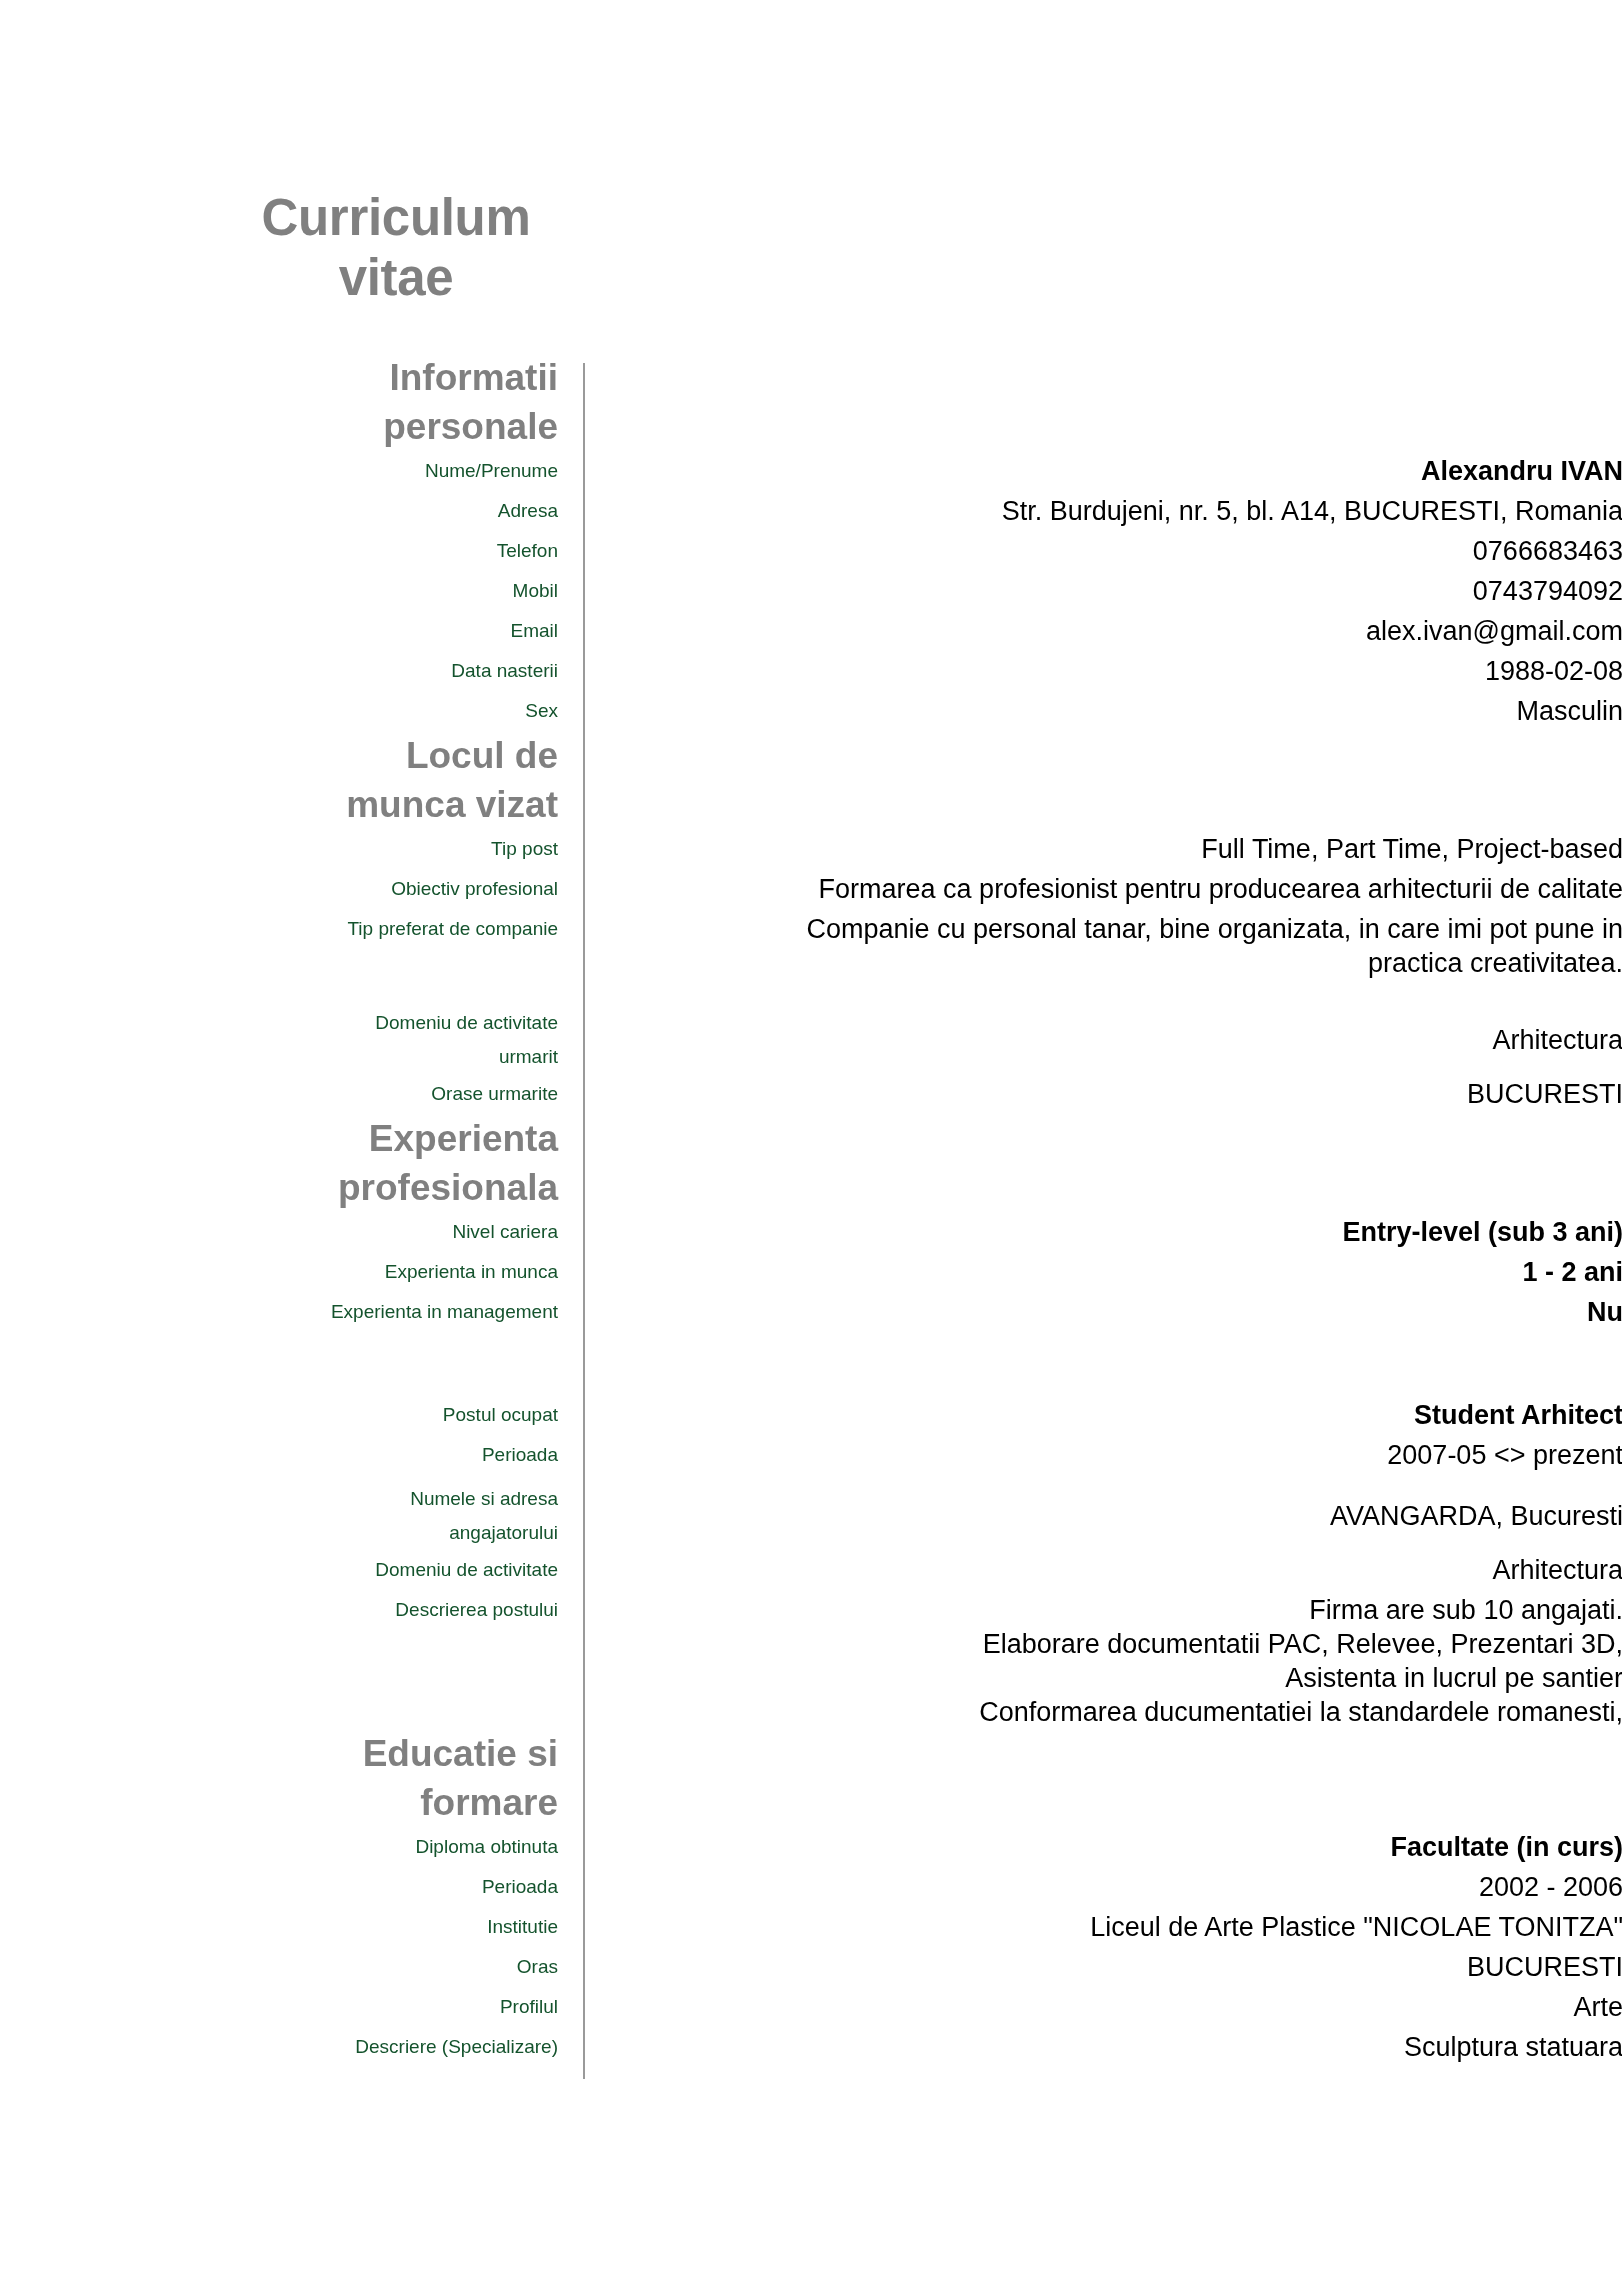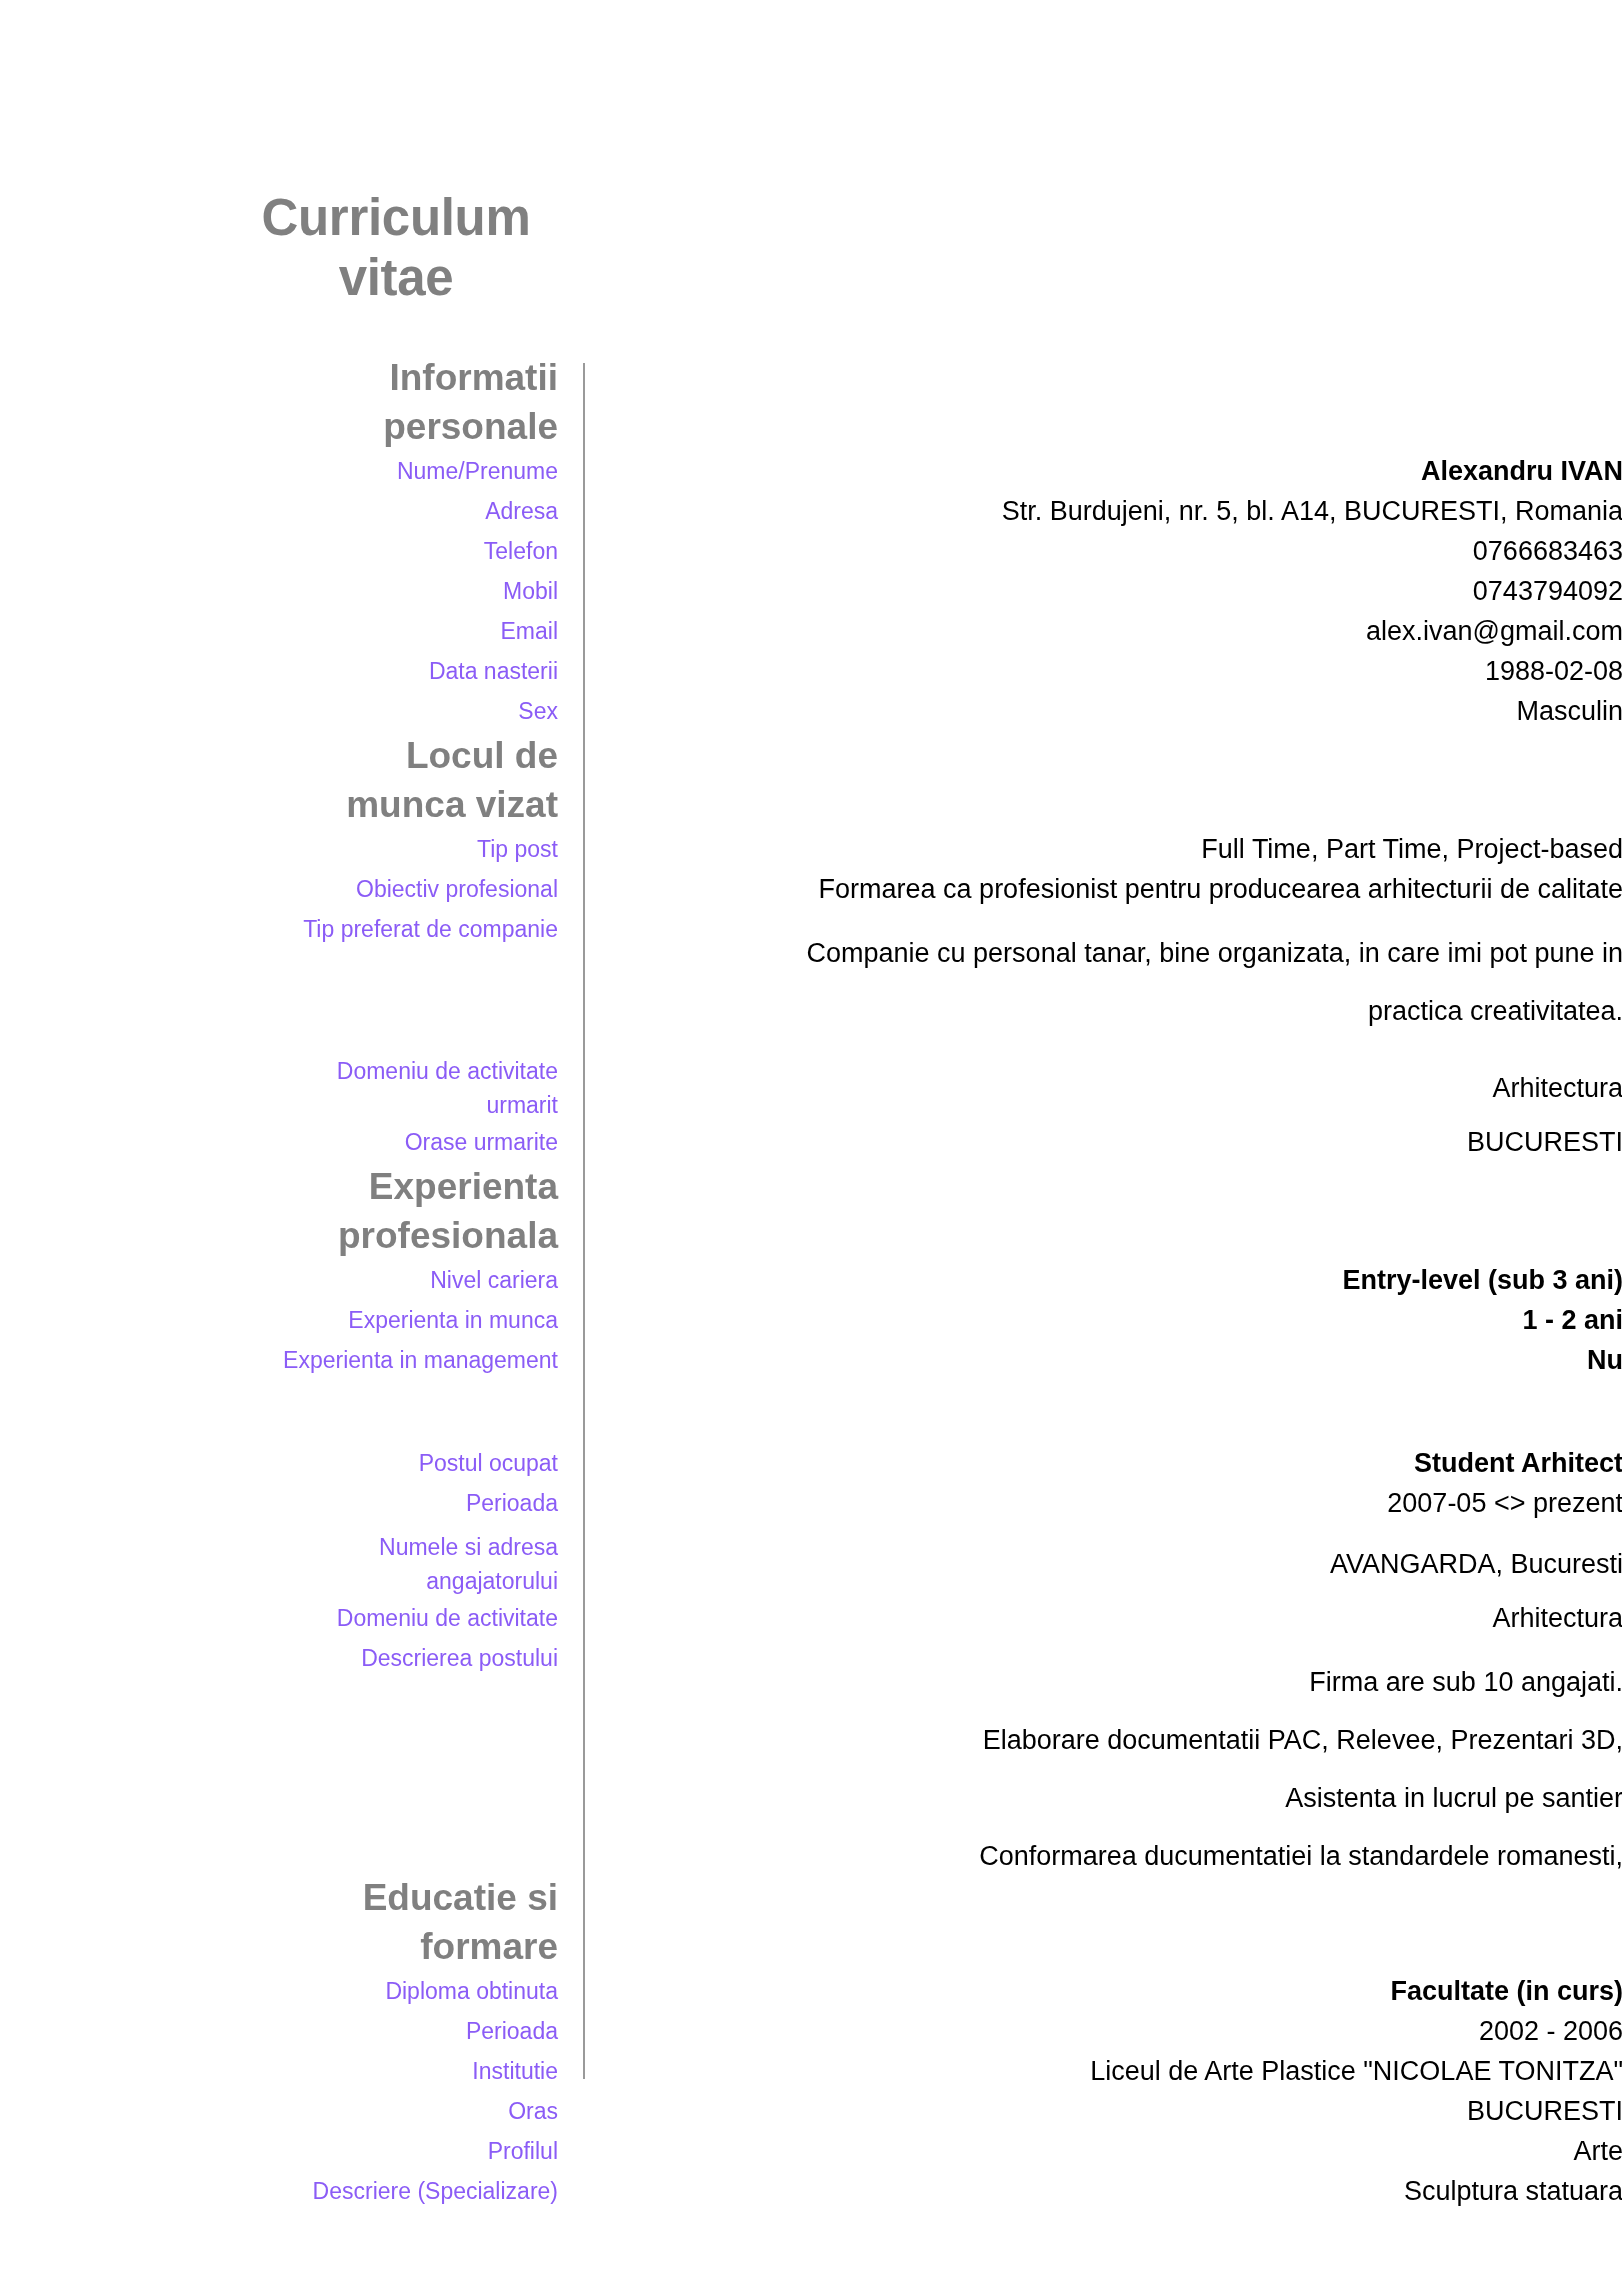--- a/index.html
+++ b/index.html
@@ -60,22 +60,22 @@
     align-items: flex-start;
     width: 1623px;
   }
 
   .col-label {
     width: 571px;
     flex: 0 0 571px;
     box-sizing: border-box;
     padding-right: 13px;
     text-align: right;
-    color: #8b5cf6;
-    font-size: 23px;
+    color: #14532d;
+    font-size: 19px;
     line-height: 40px;
   }
 
   .col-value {
     flex: 1 1 auto;
     box-sizing: border-box;
     padding-left: 13.7px;
     color: #000000;
     font-size: 27px;
     line-height: 40px;
@@ -97,21 +97,20 @@
   .val-bold {
     font-weight: bold;
   }
 
   
   .val-lines {
     line-height: 34px;
   }
   .val-lines .vline {
     display: block;
-    margin-top: 24px;
   }
 
   
   .row-wrap .col-label {
     line-height: 34px;
     padding-top: 6.5px;
   }
   .row-wrap .col-value {
     line-height: 34px;
     padding-top: 23.6px;

